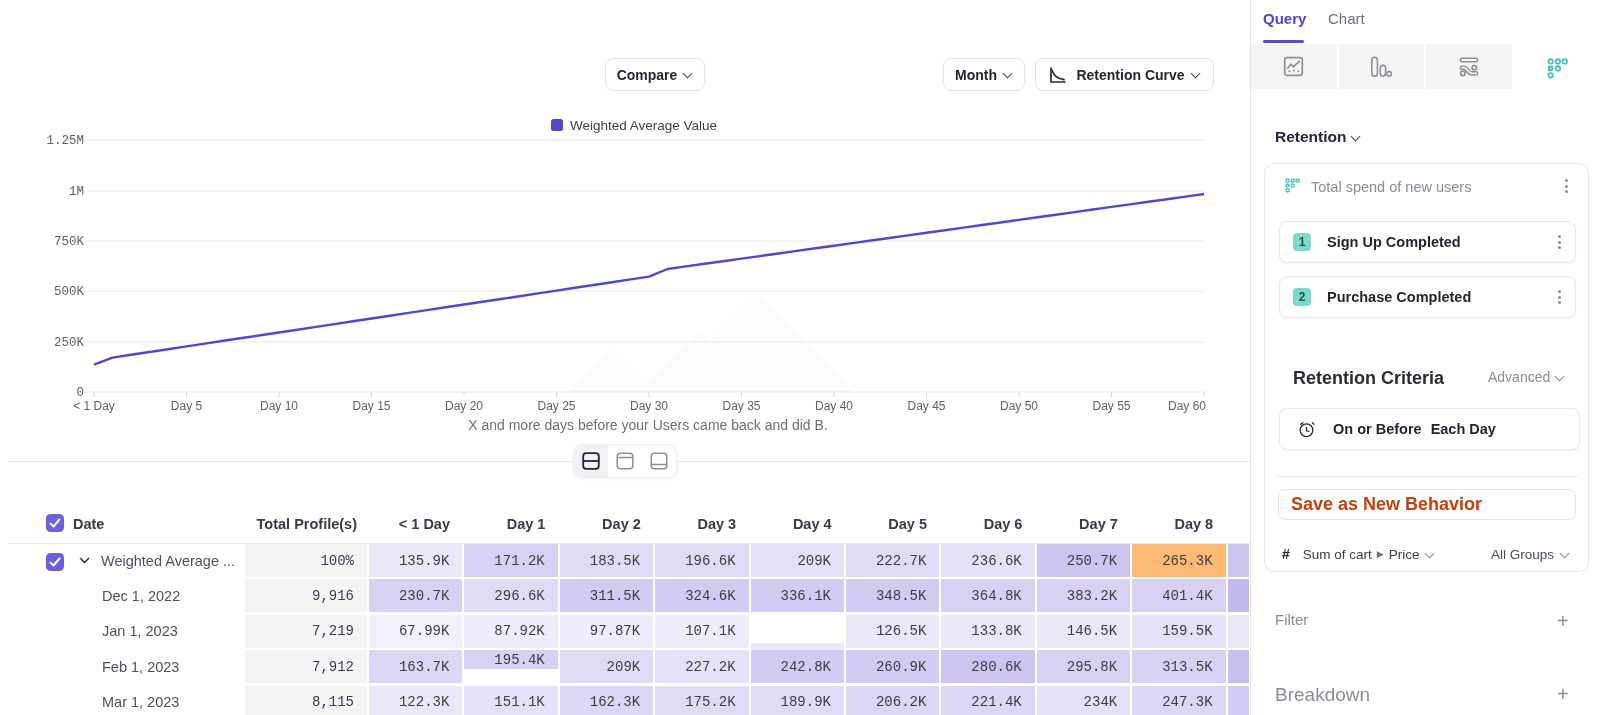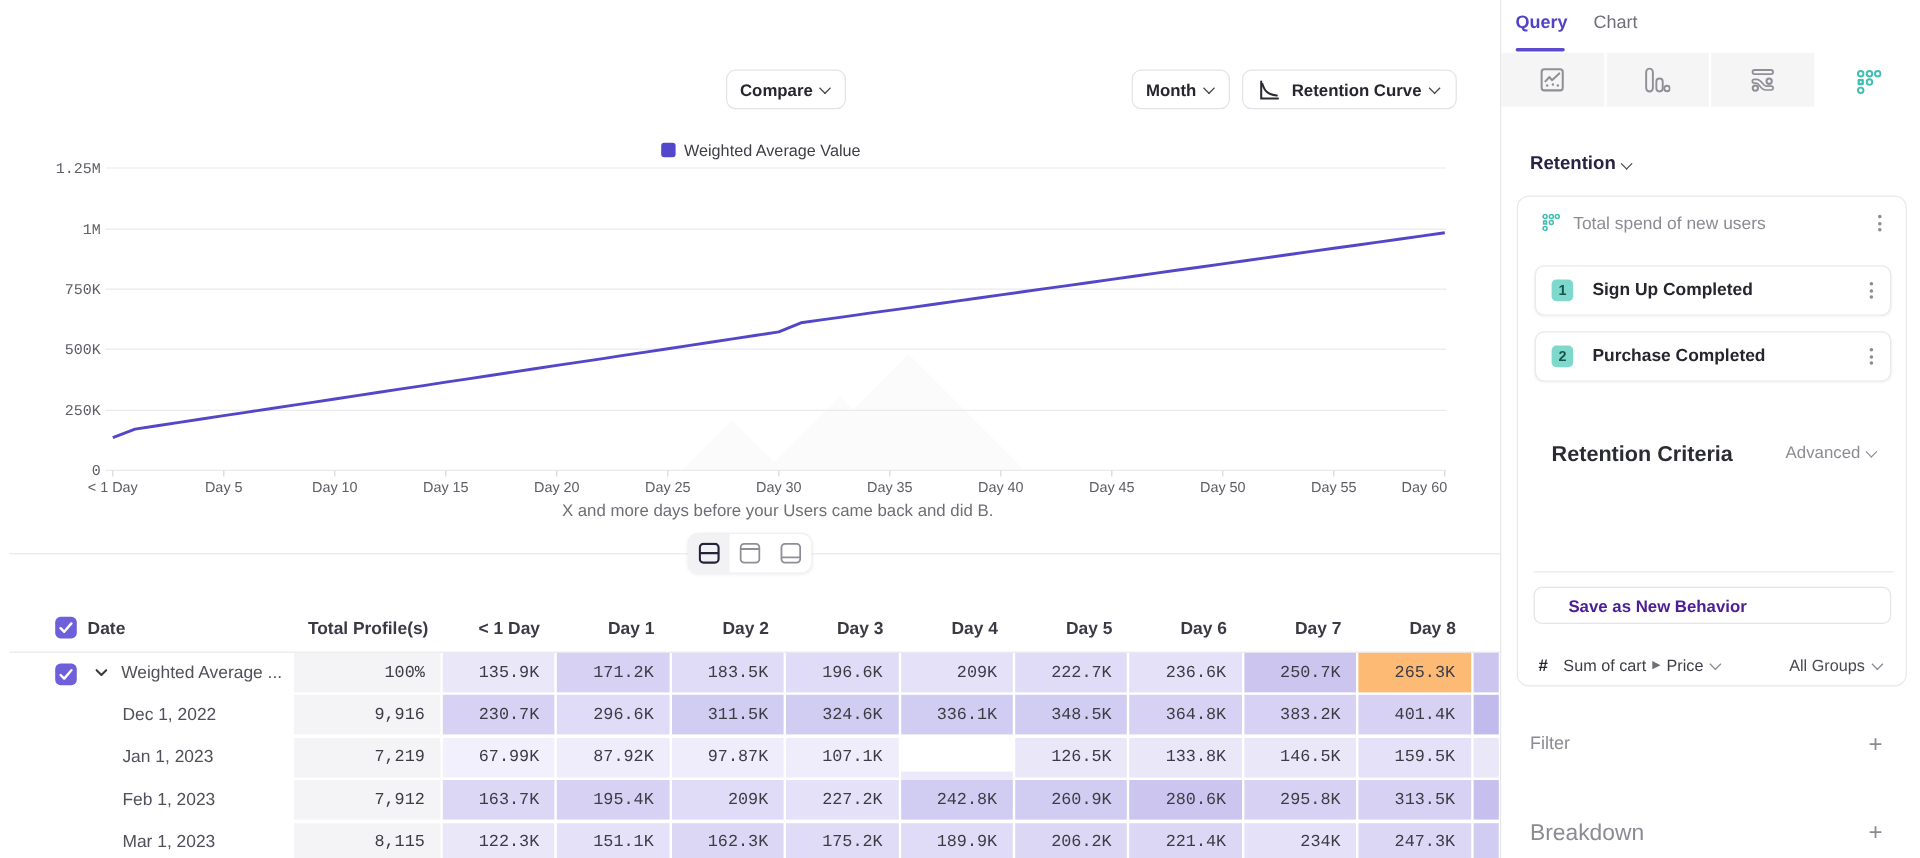--- a/index.html
+++ b/index.html
@@ -197,21 +197,21 @@
 <div class="cell" style="left:655.2px; top:614.8px; width:93.4px; height:33px; background:#efecfb;">107.1K</div>
 <div class="cell" style="left:750.6px; top:614.8px; width:93.4px; height:33px; background:#ece9fa;margin-top:28px;">116.9K</div>
 <div class="cell" style="left:846.0px; top:614.8px; width:93.4px; height:33px; background:#eae7f9;">126.5K</div>
 <div class="cell" style="left:941.4px; top:614.8px; width:93.4px; height:33px; background:#eae7f9;">133.8K</div>
 <div class="cell" style="left:1036.8px; top:614.8px; width:93.4px; height:33px; background:#eae7f9;">146.5K</div>
 <div class="cell" style="left:1132.2px; top:614.8px; width:93.4px; height:33px; background:#e5e1f8;">159.5K</div>
 <div class="cell" style="left:1227.6px; top:614.8px; width:21px; height:33px; background:#eae7f9;"></div>
 <div class="rowlab" style="left:102px; top:650.2px; height:33px;">Feb 1, 2023</div>
 <div class="cell" style="left:245px; top:650.2px; width:122px; height:33px; background:#f4f4f6;">7,912</div>
 <div class="cell" style="left:369.0px; top:650.2px; width:93.4px; height:33px; background:#dbd7f5;">163.7K</div>
-<div class="cell" style="left:464.4px; top:650.2px; width:93.4px; height:33px; background:#d7d2f3;">195.4K</div>
+<div class="cell" style="left:464.4px; top:650.2px; width:93.4px; height:19px; background:#d7d2f3;">195.4K</div>
 <div class="cell" style="left:559.8px; top:650.2px; width:93.4px; height:33px; background:#e0dcf7;">209K</div>
 <div class="cell" style="left:655.2px; top:650.2px; width:93.4px; height:33px; background:#e5e1f8;">227.2K</div>
 <div class="cell" style="left:750.6px; top:650.2px; width:93.4px; height:33px; background:#d1ccf1;">242.8K</div>
 <div class="cell" style="left:846.0px; top:650.2px; width:93.4px; height:33px; background:#d1ccf1;padding-left:44px;">260.9K</div>
 <div class="cell" style="left:941.4px; top:650.2px; width:93.4px; height:33px; background:#ccc5ef;">280.6K</div>
 <div class="cell" style="left:1036.8px; top:650.2px; width:93.4px; height:33px; background:#d7d2f3;">295.8K</div>
 <div class="cell" style="left:1132.2px; top:650.2px; width:93.4px; height:33px; background:#d7d2f3;">313.5K</div>
 <div class="cell" style="left:1227.6px; top:650.2px; width:21px; height:33px; background:#c7c0ee;"></div>
 <div class="rowlab" style="left:102px; top:685.6px; height:33px;">Mar 1, 2023</div>
 <div class="cell" style="left:245px; top:685.6px; width:122px; height:33px; background:#f4f4f6;">8,115</div>
@@ -311,25 +311,35 @@
       <div class="kebab">
           <i></i>
           <i></i>
           <i></i>
         </div>
     </div>
 
     <div class="abs" style="left:28px; top:204px; font-size:18px; font-weight:bold; color:#2b2b34;">Retention Criteria</div>
     <div class="abs graytxt" style="left:223px; top:205px; font-size:14px; display:flex; align-items:center;">Advanced<span class="chev gray" style="margin-left:6px;"></span></div>
 
+    <div class="subcard" style="top:244px; width:301px;">
+      <svg width="19" height="19" viewBox="0 0 24 24" style="margin-left:17px;">
+          <circle cx="12" cy="13" r="8" fill="none" stroke="#2a2a32" stroke-width="1.6"></circle>
+          <path d="M12 9.5 L12 13.5 L15 14.5" fill="none" stroke="#2a2a32" stroke-width="1.6" stroke-linecap="round"></path>
+          <path d="M4.5 5.5 L7.5 3.5" fill="none" stroke="#2a2a32" stroke-width="1.6" stroke-linecap="round"></path>
+          <path d="M19.5 3.5 L21.5 5.5" fill="none" stroke="#2a2a32" stroke-width="1.6" stroke-linecap="round"></path>
+        </svg>
+      <div style="margin-left:17px; font-size:14.5px; font-weight:bold; color:#25252e;">On or Before</div>
+      <div style="margin-left:9px; font-size:14.5px; font-weight:bold; color:#25252e;">Each Day</div>
+    </div>
 
     <div class="hdiv" style="left:13px; top:312px; width:300px;"></div>
 
     <div class="abs" style="left:13px; top:325px; width:298px; height:31px; border:1px solid #e4e4e9; border-radius:7px; display:flex; align-items:center;">
-      <div style="margin-left:28px; font-size:14px; font-weight:bold; color:#4c1d95;">Save as New Behavior</div>
+      <div style="margin-left:12px; font-size:18px; font-weight:bold; color:#c2410c;">Save as New Behavior</div>
     </div>
 
     <div class="abs" style="left:17px; top:382px; width:288px; display:flex; align-items:center;">
       <div style="font-size:14px; font-weight:bold; color:#26262e;">#</div>
       <div style="margin-left:13px; font-size:13.5px; color:#3c3c44;">Sum of cart</div>
       <div style="margin:0 5px; color:#6e6e77; font-size:9px;">▶</div>
       <div style="font-size:13.5px; color:#3c3c44;">Price</div>
       <span class="chev gray" style="margin-left:6px;"></span>
       <div style="margin-left:auto; font-size:13.5px; color:#4a4a52; display:flex; align-items:center;">All Groups<span class="chev gray" style="margin-left:7px;"></span></div>
     </div>

